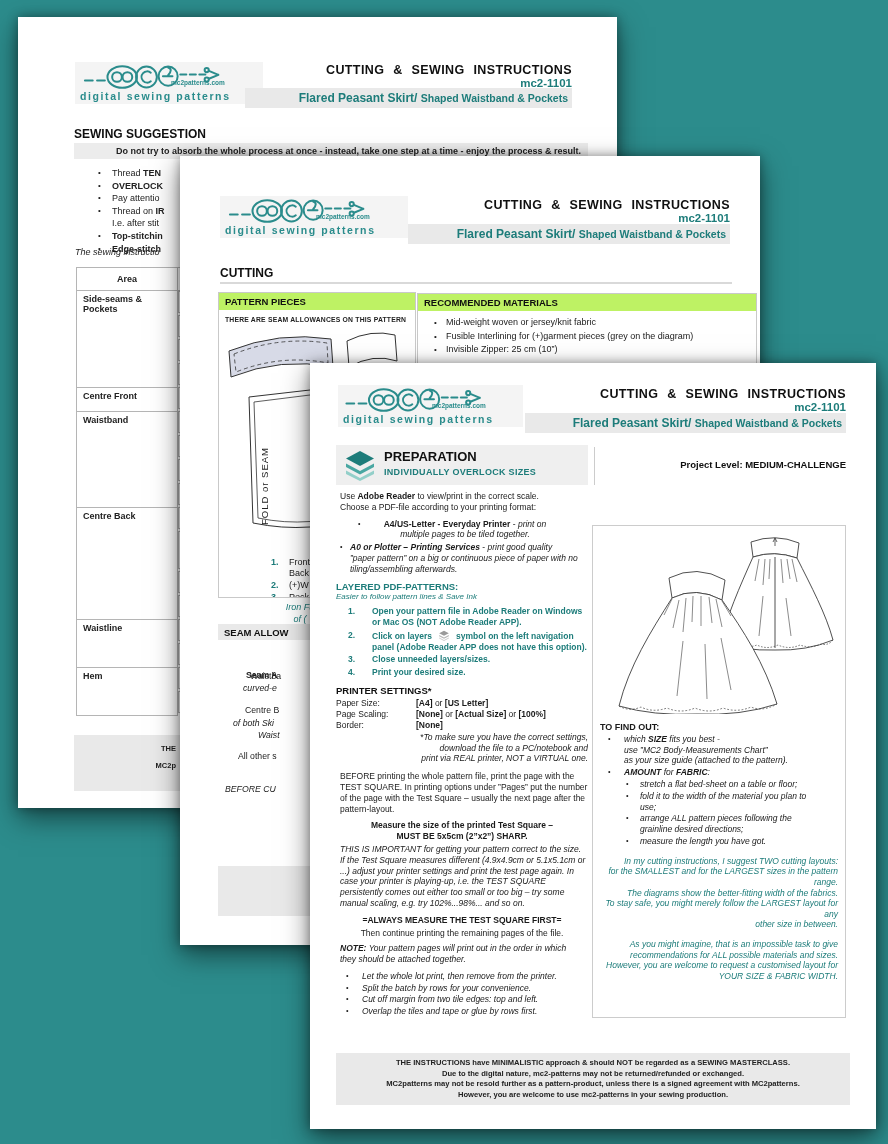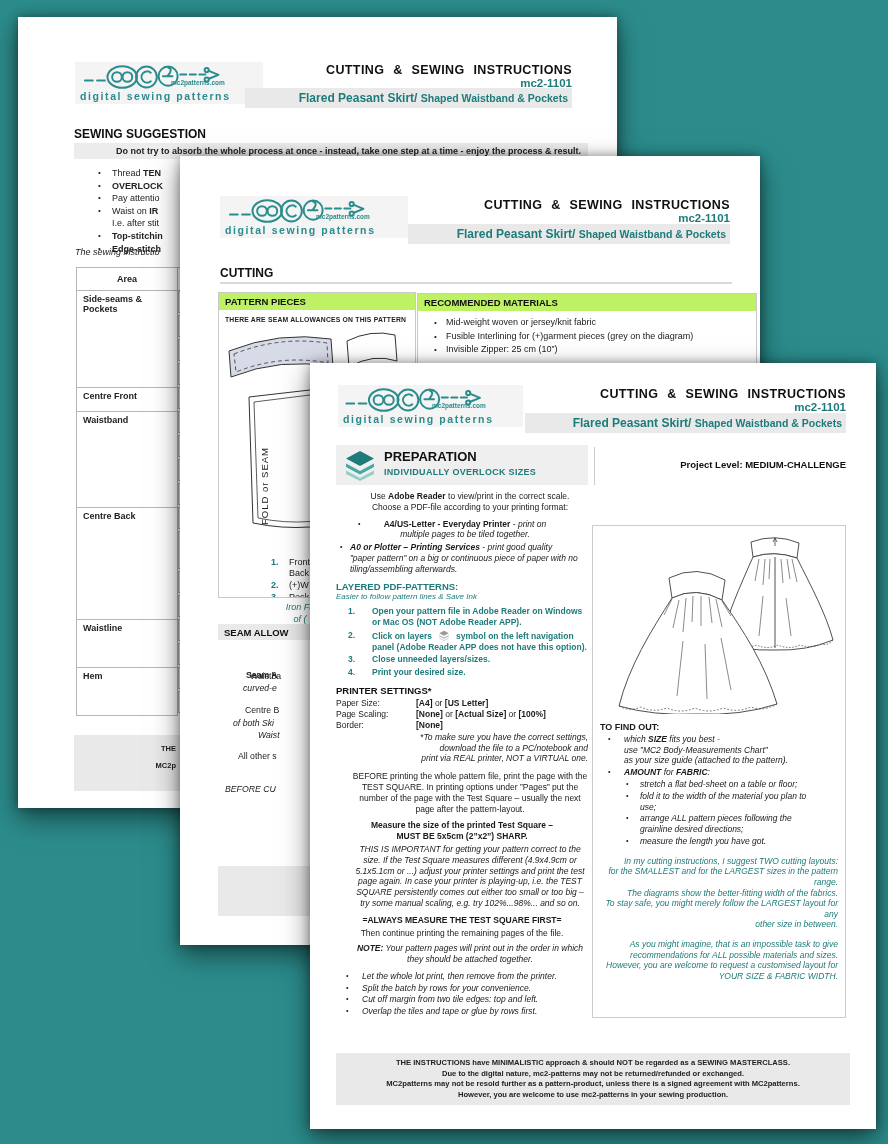--- a/index.html
+++ b/index.html
@@ -74,21 +74,21 @@
 
   
   .prep-bar{position:absolute;left:26px;top:82px;width:252px;height:40px;background:#efefef;}
   .prep-icon{position:absolute;left:8px;top:4px;}
   .prep-title{position:absolute;left:48px;top:4px;font-size:13px;font-weight:bold;color:#101010;}
   .prep-sub{position:absolute;left:48px;top:22px;font-size:9px;font-weight:bold;color:#1d7c7a;letter-spacing:.3px;}
   .prep-div{position:absolute;left:284px;top:84px;width:1px;height:38px;background:#cccccc;}
   .proj-level{position:absolute;right:30px;top:96px;font-size:9.5px;font-weight:bold;color:#101010;}
   .col-left{position:absolute;left:26px;top:128px;width:252px;height:530px;overflow:hidden;
             font-size:8.5px;color:#1a1a1a;line-height:10.8px;}
-  .col-left .p{margin:0 0 6px 16px;text-align:center;}
+  .col-left .p{margin:0 0 6px 4px;}
   .fmtb{position:relative;padding-left:14px;margin-bottom:2px;}
   .fmtb:before{content:"•";position:absolute;left:4px;font-size:7px;}
   .fmtb.center{text-align:center;padding-left:10px;padding-right:4px;}
   .fmtb.center:before{left:22px;}
   .teal-h{color:#1d7c7a;font-weight:bold;font-size:9.5px;margin:7px 0 0 0;}
   .teal-sub{color:#1d7c7a;font-style:italic;font-size:8px;margin:0 0 3px 0;}
   .step{display:flex;color:#1d7c7a;font-weight:bold;margin-bottom:2px;}
   .stepn{width:24px;text-align:left;padding-left:12px;flex:none;}
   .stept{flex:1;}
   .layers-inline{vertical-align:-2px;margin:0 6px;}
@@ -142,21 +142,21 @@
       <span class="sub-rest">Shaped Waistband &amp; Pockets</span>
   </div>
 
   <div class="sewsugg-h">SEWING SUGGESTION</div>
   <div class="sugg-bar">Do not try to absorb the whole process at once - instead, take one step at a time - enjoy the process &amp; result.</div>
 
   <div class="p1-bullets">
     <div class="p1b"><span>Thread </span><span class="rtb">TEN</span></div>
     <div class="p1b"><span class="rtb">OVERLOCK</span></div>
     <div class="p1b"><span>Pay attentio</span></div>
-    <div class="p1b"><span>Waist on </span><span class="rtb">IR</span></div>
+    <div class="p1b"><span>Thread on </span><span class="rtb">IR</span></div>
     <div class="p1b cont"><span>I.e. after stit</span></div>
     <div class="p1b"><span class="rtb">Top-stitchin</span></div>
     <div class="p1b"><span class="rtb">Edge-stitch</span></div>
   </div>
   <div class="p1-note">The sewing instructio</div>
 
   <table class="p1-table">
     <tbody>
         <tr>
           <th style="width:88px;">Area</th>

